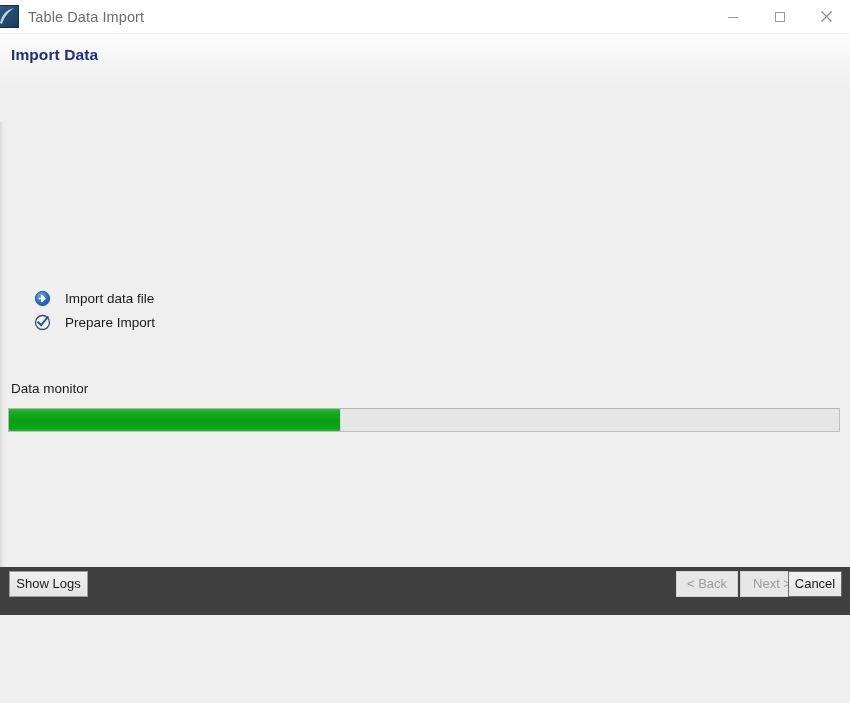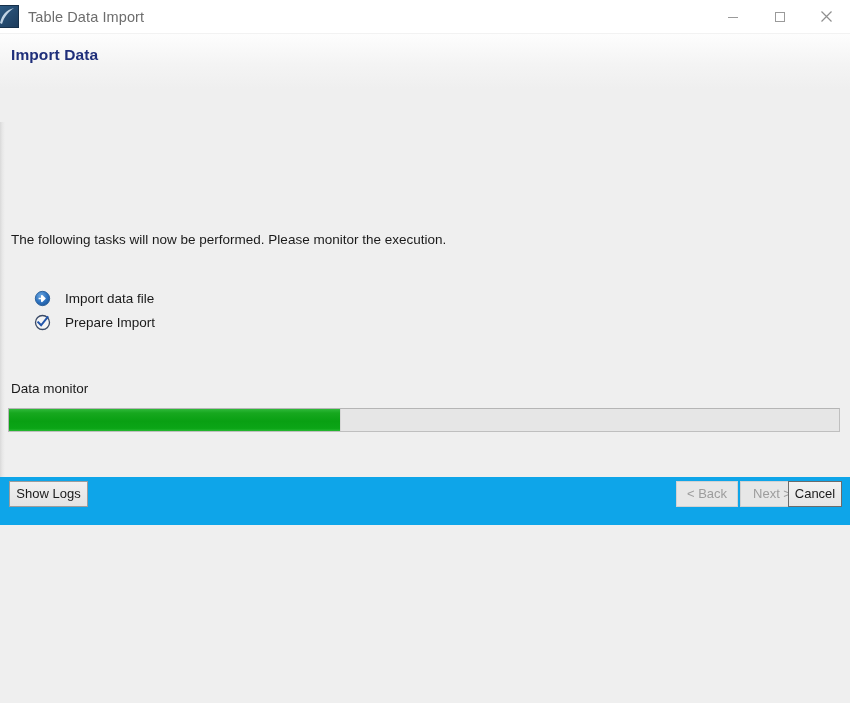--- a/index.html
+++ b/index.html
@@ -11,21 +11,21 @@
     height: 703px;
     overflow: hidden;
     font-family: "Liberation Sans", sans-serif;
     background: #efefef;
     -webkit-font-smoothing: antialiased;
   }
 
   .window {
     position: relative;
     width: 850px;
-    height: 525px;
+    height: 615px;
     background: #efefef;
     display: flex;
     flex-direction: column;
   }
 
   
   .titlebar {
     position: relative;
     height: 33px;
     min-height: 33px;
@@ -175,21 +175,21 @@
     box-sizing: border-box;
   }
 
   
   .footer {
     position: absolute;
     left: 0;
     right: 0;
     bottom: 0;
     height: 48px;
-    background: #0ea5e9;
+    background: #404040;
   }
   .btn {
     position: absolute;
     height: 26px;
     box-sizing: border-box;
     font-family: "Liberation Sans", sans-serif;
     font-size: 13px;
     color: #1a1a1a;
     background: #e6e6e6;
     border: 1px solid #adadad;
@@ -250,21 +250,20 @@
     </div>
   </div>
 
   <div class="header-band">
     <div class="header-title">Import Data</div>
   </div>
 
   <div class="content">
     <div class="left-edge"></div>
 
-    <div class="intro-text">The following tasks will now be performed. Please monitor the execution.</div>
 
     <div class="task-list">
 
       <div class="task-item">
         <span class="task-icon">
           <svg width="17" height="17" viewBox="0 0 17 17" xmlns="http://www.w3.org/2000/svg">
             <defs>
               <radialGradient id="bluegrad" cx="38%" cy="32%" r="72%">
                 <stop offset="0%" stop-color="#6ea8e0"></stop>
                 <stop offset="60%" stop-color="#2e73c0"></stop>

